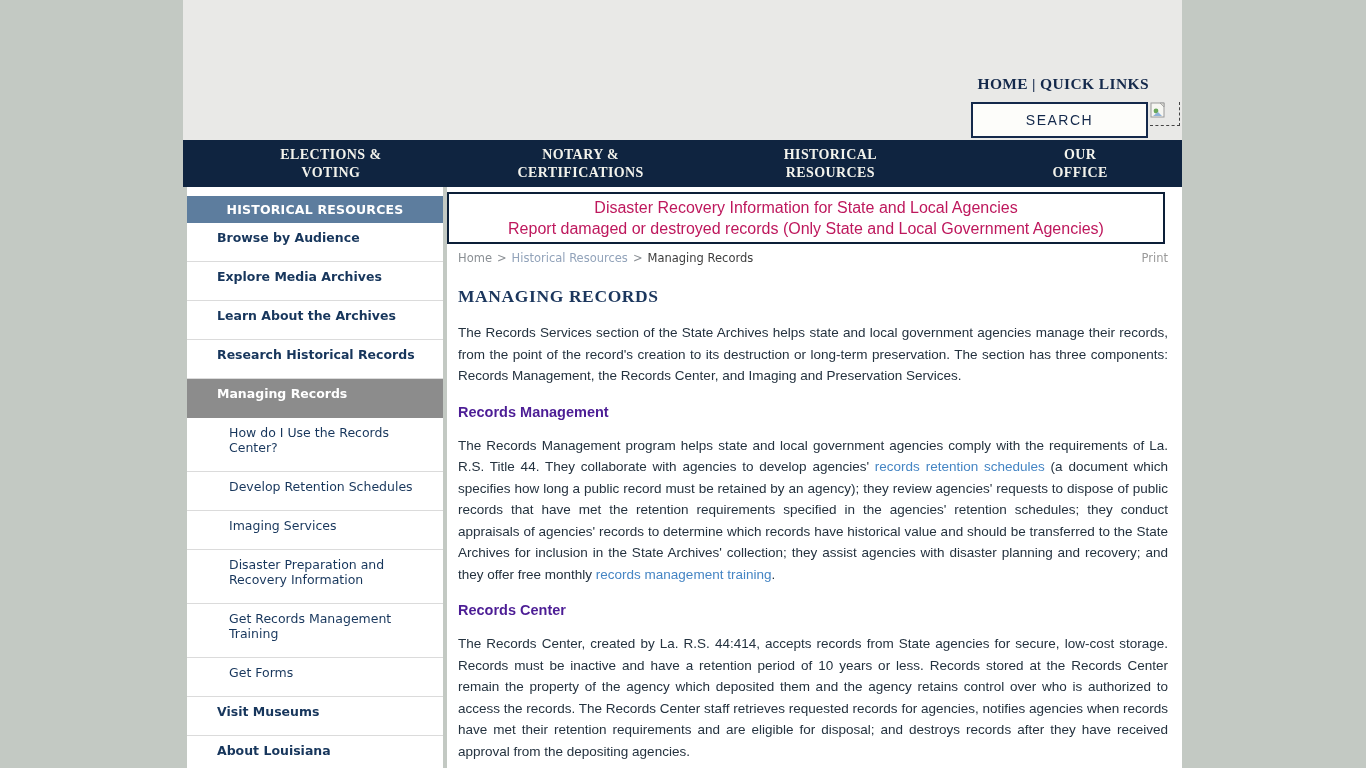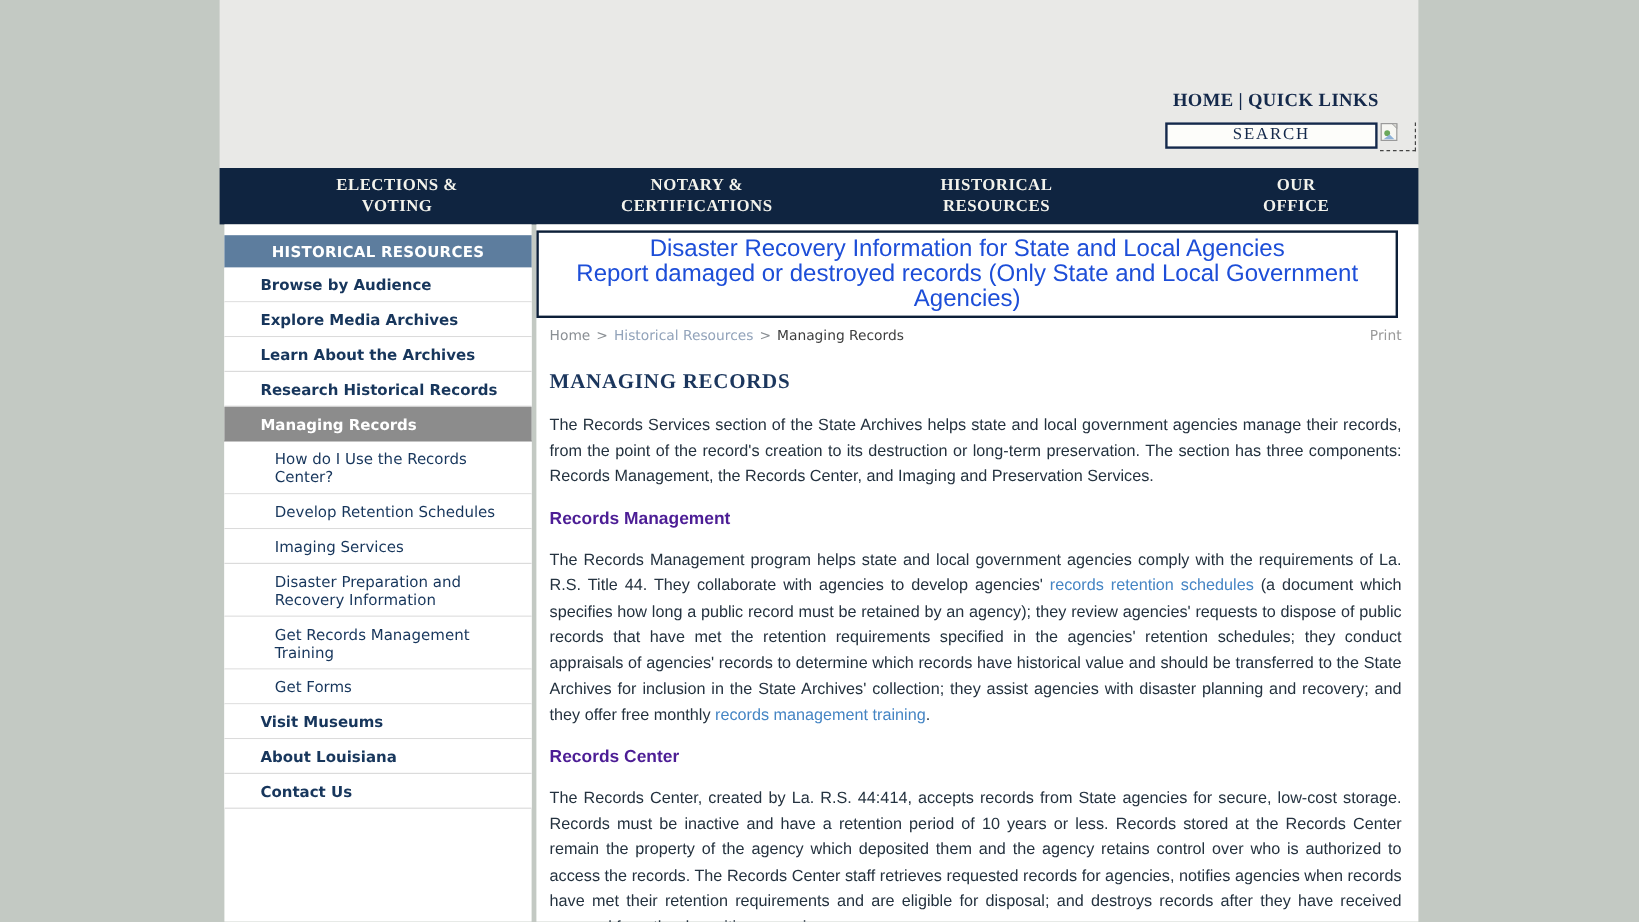--- a/index.html
+++ b/index.html
@@ -8,51 +8,51 @@
 
   .wrapper { position:absolute; left:183px; top:0; width:999px; height:768px; }
 
   
   .site-header { position:relative; height:140px; background:#e9e9e7; }
   .top-links { position:absolute; top:75px; right:33px; font-family:"Liberation Serif", serif;
                font-weight:bold; font-size:15.5px; color:#14294b; letter-spacing:.4px; }
   .top-links span { cursor:pointer; }
   .top-links .sep { margin:0 4px; cursor:default; }
   .search-row { position:absolute; top:102px; right:2px; display:flex; align-items:flex-start; }
-  .search-input { width:177px; height:22px; border:2px solid #14294b; background:#fdfdfa;
-                  text-align:center; font-family:Liberation Serif, serif; font-size:14px;
+  .search-input { width:177px; height:36px; border:2px solid #14294b; background:#fdfdfa;
+                  text-align:center; font-family:Liberation Sans, sans-serif; font-size:14px;
                   color:#14294b; letter-spacing:1.5px; outline:none; }
   .broken-img { width:30px; height:24px; border-right:1px dashed #444; border-bottom:1px dashed #444;
                 position:relative; margin-left:2px; }
   .broken-img svg { position:absolute; top:0; left:0; }
 
   
   .main-nav { display:flex; height:47px; background:#0f2440; }
   .nav-item { flex:1; display:flex; flex-direction:column; justify-content:center; text-align:center;
               color:#f3f3ec; font-family:"Liberation Serif", serif; font-weight:bold;
               font-size:14px; line-height:18px; letter-spacing:.4px; cursor:pointer;padding-left:46px; }
 
   
   .body-row { position:relative; height:581px; }
   .sidebar { position:absolute; left:4px; top:0; width:256px; height:581px; background:#fff;
              padding-top:9px; }
   .sidebar-header { height:27px; background:#5d7d9e; color:#fff; display:flex; align-items:center;
                     justify-content:center; font-family:"DejaVu Sans", sans-serif; font-weight:bold;
                     font-size:12.5px; letter-spacing:.2px; }
-  .sidebar-item { padding:7px 8px 6px 30px; border-bottom:1px solid #dbdbdb;
+  .sidebar-item { padding:7px 8px 16px 30px; border-bottom:1px solid #dbdbdb;
                   font-family:"DejaVu Sans", sans-serif; font-size:12.5px; font-weight:bold;
                   color:#17365c; line-height:15px; cursor:pointer; background:#fff; }
   .sidebar-item.sub { padding-left:42px; font-weight:normal; }
   .sidebar-item.selected { background:#8c8c8c; color:#fff; border-bottom-color:#8c8c8c; }
 
   .main-col { position:absolute; left:264px; top:0; width:735px; height:581px; background:#fff;
               padding:0 14px 0 0; }
   .alert-box { margin:5px 3px 0 0; border:2px solid #0c1f38; padding:3px 8px; text-align:center;
                background:#fff; }
-  .alert-link { display:block; color:#1d4ed8; font-size:20px; line-height:21px; cursor:pointer; }
+  .alert-link { display:block; color:#be185d; font-size:16px; line-height:21px; cursor:pointer; }
 
   .breadcrumb-row { display:flex; align-items:center; margin:7px 0 0 11px;
                     font-family:"DejaVu Sans", sans-serif; font-size:11.5px; color:#8a8f94; }
   .breadcrumb-row > * { margin-right:5px; }
   .crumb-home { color:#8a8f94; cursor:pointer; }
   .crumb-sep { color:#8a8f94; }
   .crumb-section { color:#92a3ba; cursor:pointer; }
   .crumb-current { color:#3d3d3d; }
   .print-link { margin-left:auto; margin-right:0; color:#9a9a9a; cursor:pointer; }
 

